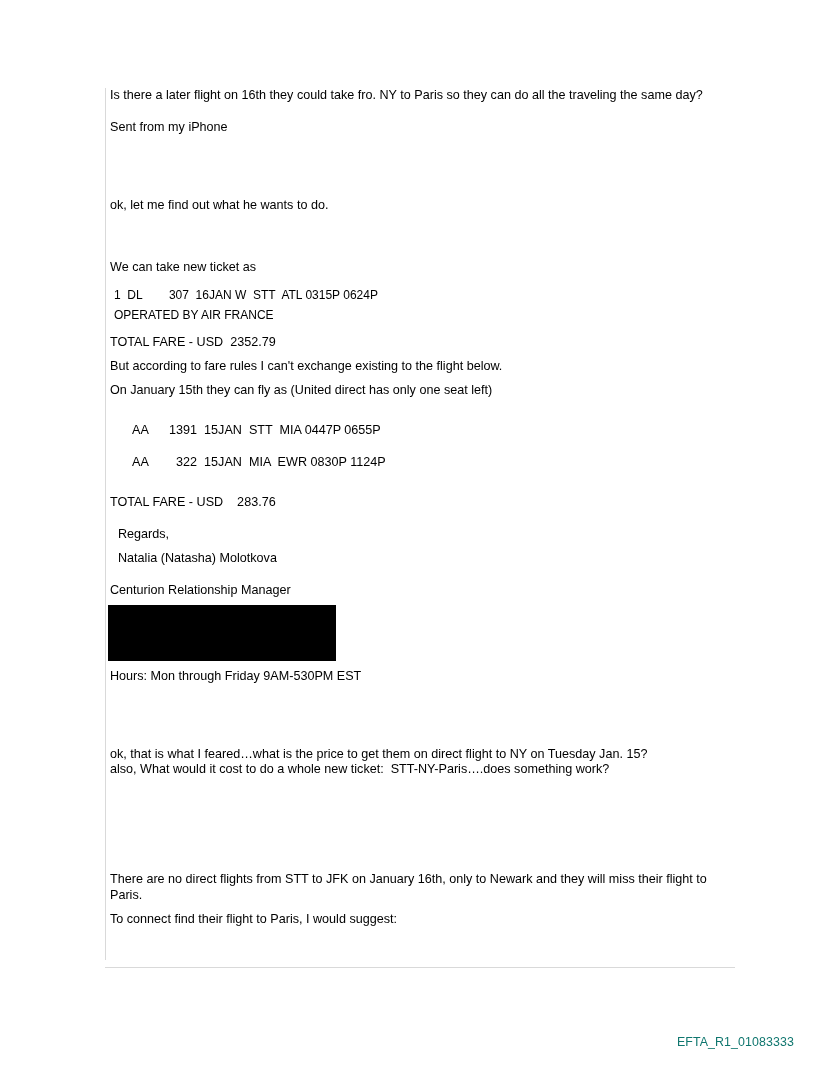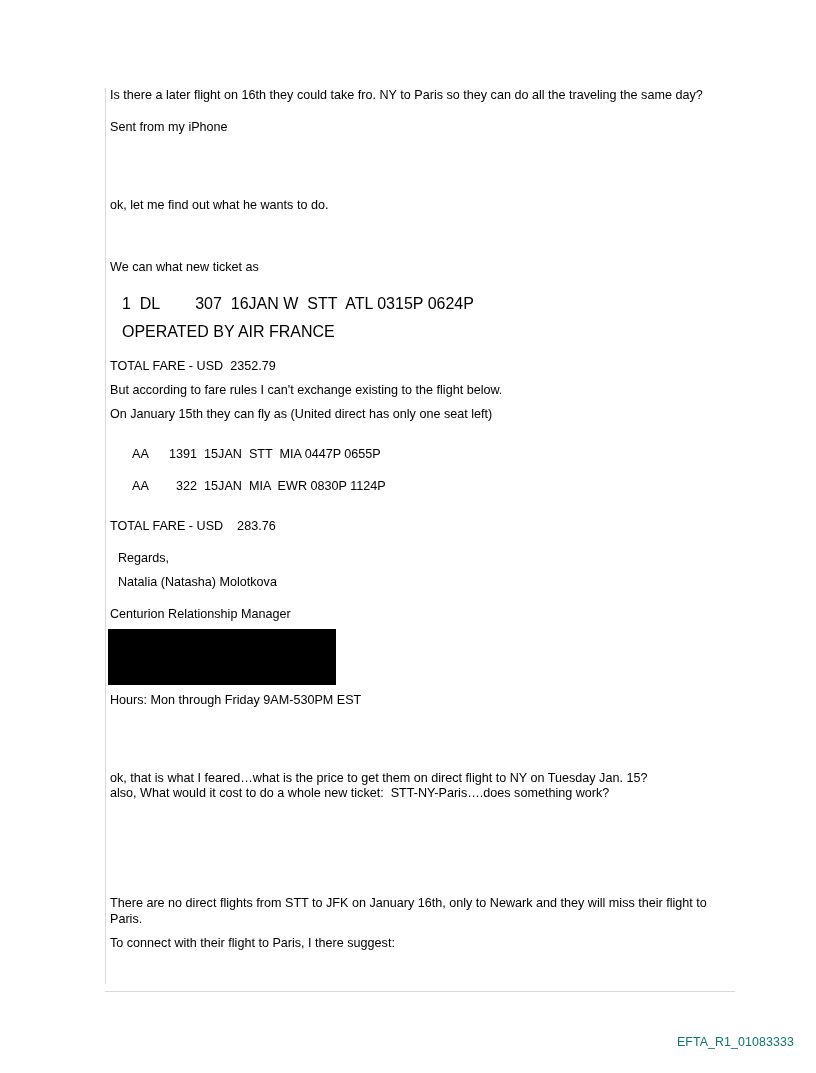--- a/index.html
+++ b/index.html
@@ -47,23 +47,23 @@
     padding: 0 0 0 2px;
     white-space: pre-wrap;
   }
   .gap-xs { height: 8px; }
   .gap-sm { height: 16px; }
   .gap-md { height: 32px; }
   .gap-lg { height: 46px; }
   .gap-xl { height: 62px; }
 
   .mono-block {
-    font-size: 16px;
+    font-size: 12px;
     line-height: 15.9px;
-    margin: 12px;
+    margin: 4px;
     padding: 0 0 0 2px;
     white-space: pre;
   }
   .itin {
     font-size: 12.6px;
     line-height: 15.9px;
     margin: 16px;
     padding: 0 0 0 8px;
     white-space: pre;
   }
@@ -101,21 +101,21 @@
     <div class="gap-sm"></div>
 
     <p class="para">Sent from my iPhone</p>
 
     <div class="gap-xl"></div>
 
     <p class="para">ok, let me find out what he wants to do.</p>
 
     <div class="gap-lg"></div>
 
-    <p class="para">We can what new ticket as</p>
+    <p class="para">We can take new ticket as</p>
 
     <div class="gap-xs"></div>
 
     <p class="mono-block">1  DL        307  16JAN W  STT  ATL 0315P 0624P</p>
     <p class="mono-block">OPERATED BY AIR FRANCE</p>
 
     <div class="gap-xs"></div>
 
     <p class="para">TOTAL FARE - USD  2352.79</p>
 
@@ -154,21 +154,21 @@
     <p class="para">ok, that is what I feared…what is the price to get them on direct flight to NY on Tuesday Jan. 15?
 also, What would it cost to do a whole new ticket:  STT-NY-Paris….does something work?</p>
 
     <div class="gap-xl"></div>
     <div class="gap-md"></div>
 
     <p class="para">There are no direct flights from STT to JFK on January 16th, only to Newark and they will miss their flight to Paris.</p>
 
     <div class="gap-xs"></div>
 
-    <p class="para">To connect with their flight to Paris, I there suggest:</p>
+    <p class="para">To connect find their flight to Paris, I would suggest:</p>
 
     <div class="gap-md"></div>
 
   </div>
 
   <div class="bates">EFTA_R1_01083333</div>
 
 </div>
 
 </body></html>

